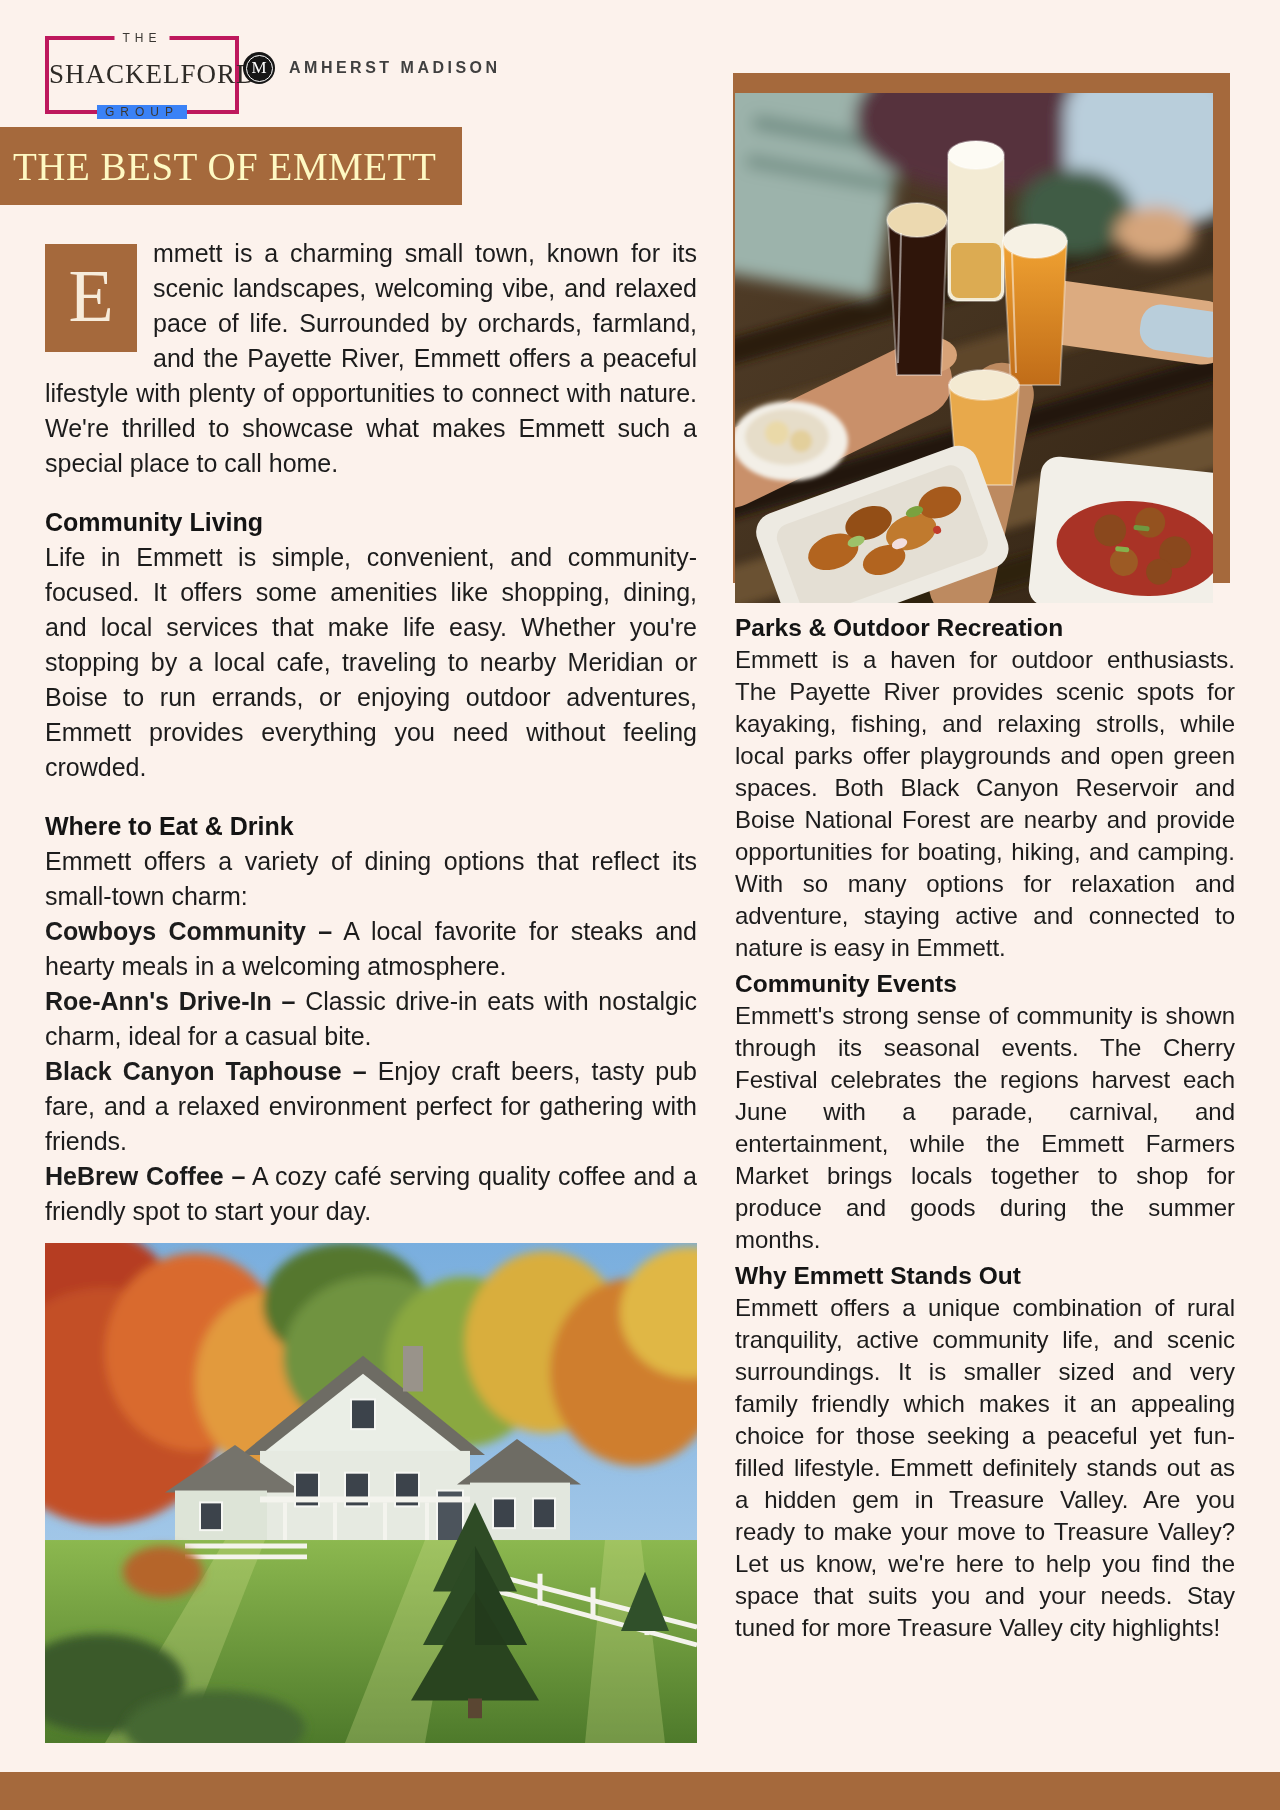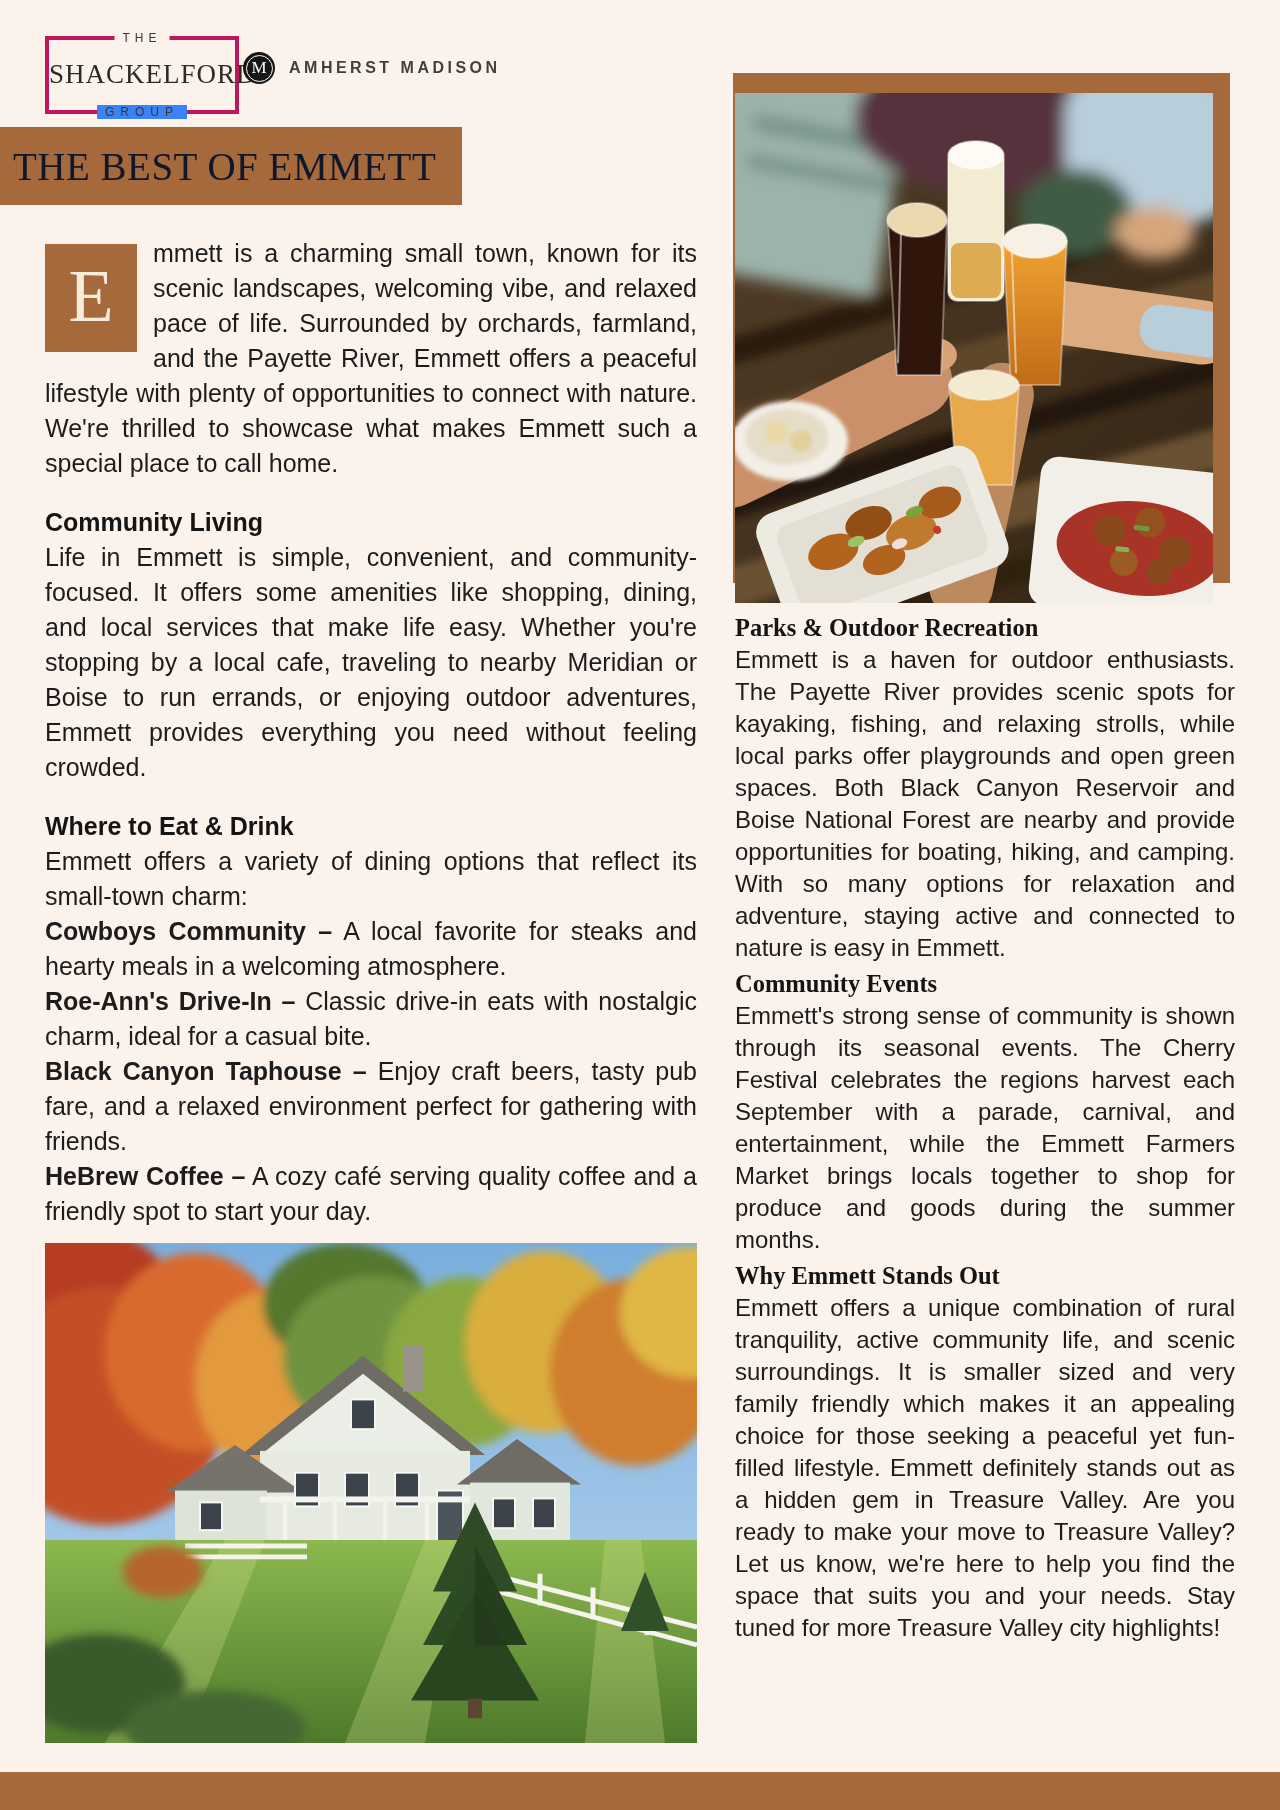--- a/index.html
+++ b/index.html
@@ -18,33 +18,33 @@
   .am-circle{position:relative;width:32px;height:32px;border-radius:50%;background:#161616;color:#fff;
              display:flex;align-items:center;justify-content:center;
              font-family:"Liberation Serif",serif;font-size:17px;}
   .am-circle::after{content:"";position:absolute;inset:2.5px;border:1px solid #fff;border-radius:50%;}
   .am-label{font-size:16px;letter-spacing:3.5px;font-weight:bold;color:#404040;}
 
   
   .banner{position:absolute;left:0;top:127px;width:462px;height:78px;background:#a5693c;
           display:flex;align-items:center;}
   .banner h1{margin:1px 0 0 13px;font-family:"Liberation Serif",serif;font-weight:normal;
-             font-size:39px;letter-spacing:0.5px;color:#0f172a;white-space:nowrap;}
+             font-size:39px;letter-spacing:0.5px;color:#fef9c3;white-space:nowrap;}
 
   
   .col-left{position:absolute;left:45px;top:236px;width:652px;font-size:25px;line-height:35px;
             text-align:justify;}
   .col-left h2,.col-right h2{font-size:25px;margin:24px 0 0;font-weight:bold;color:#141414;}
   .col-left p,.col-right p{margin:0;}
   .dropcap{float:left;width:92px;height:108px;background:#a5693c;color:#f7ecdb;
            font-family:"Liberation Serif",serif;font-size:74px;line-height:104px;text-align:center;
            margin:8px 16px 4px 0;}
   .col-right{position:absolute;left:735px;top:612px;width:500px;font-size:24px;line-height:32px;
              text-align:justify;}
-  .col-right h2{font-size:24.5px;line-height:32px;margin:4px 0 0;font-family:Liberation Serif, serif;}
+  .col-right h2{font-size:24.5px;line-height:32px;margin:4px 0 0;}
   .col-right h2.first{margin-top:0;}
 
   
   .frame-bg{position:absolute;left:733px;top:73px;width:497px;height:510px;background:#a5693c;}
   .beer-photo{position:absolute;left:735px;top:93px;width:478px;height:510px;margin:0;overflow:hidden;}
   .house-photo{display:block;width:652px;height:500px;margin:14px 0 0;overflow:hidden;}
   figure svg{display:block;width:100%;height:100%;}
 
   
   .footer-bar{position:absolute;left:0;bottom:0;width:100%;height:38px;background:#a5693c;}
@@ -261,20 +261,20 @@
         </g>
       </svg>
     </figure>
   </section>
 
   <section class="col-right">
     <h2 class="first">Parks &amp; Outdoor Recreation</h2>
     <p>Emmett is a haven for outdoor enthusiasts. The Payette River provides scenic spots for kayaking, fishing, and relaxing strolls, while local parks offer playgrounds and open green spaces. Both Black Canyon Reservoir and Boise National Forest are nearby and provide opportunities for boating, hiking, and camping. With so many options for relaxation and adventure, staying active and connected to nature is easy in Emmett.</p>
 
     <h2>Community Events</h2>
-    <p>Emmett's strong sense of community is shown through its seasonal events. The Cherry Festival celebrates the regions harvest each September with a parade, carnival, and entertainment, while the Emmett Farmers Market brings locals together to shop for produce and goods during the summer months.</p>
+    <p>Emmett's strong sense of community is shown through its seasonal events. The Cherry Festival celebrates the regions harvest each June with a parade, carnival, and entertainment, while the Emmett Farmers Market brings locals together to shop for produce and goods during the summer months.</p>
 
     <h2>Why Emmett Stands Out</h2>
     <p>Emmett offers a unique combination of rural tranquility, active community life, and scenic surroundings. It is smaller sized and very family friendly which makes it an appealing choice for those seeking a peaceful yet fun-filled lifestyle. Emmett definitely stands out as a hidden gem in Treasure Valley. Are you ready to make your move to Treasure Valley? Let us know, we're here to help you find the space that suits you and your needs. Stay tuned for more Treasure Valley city highlights!</p>
   </section>
 
   <footer class="footer-bar"></footer>
 </div>
 
 </body></html>

